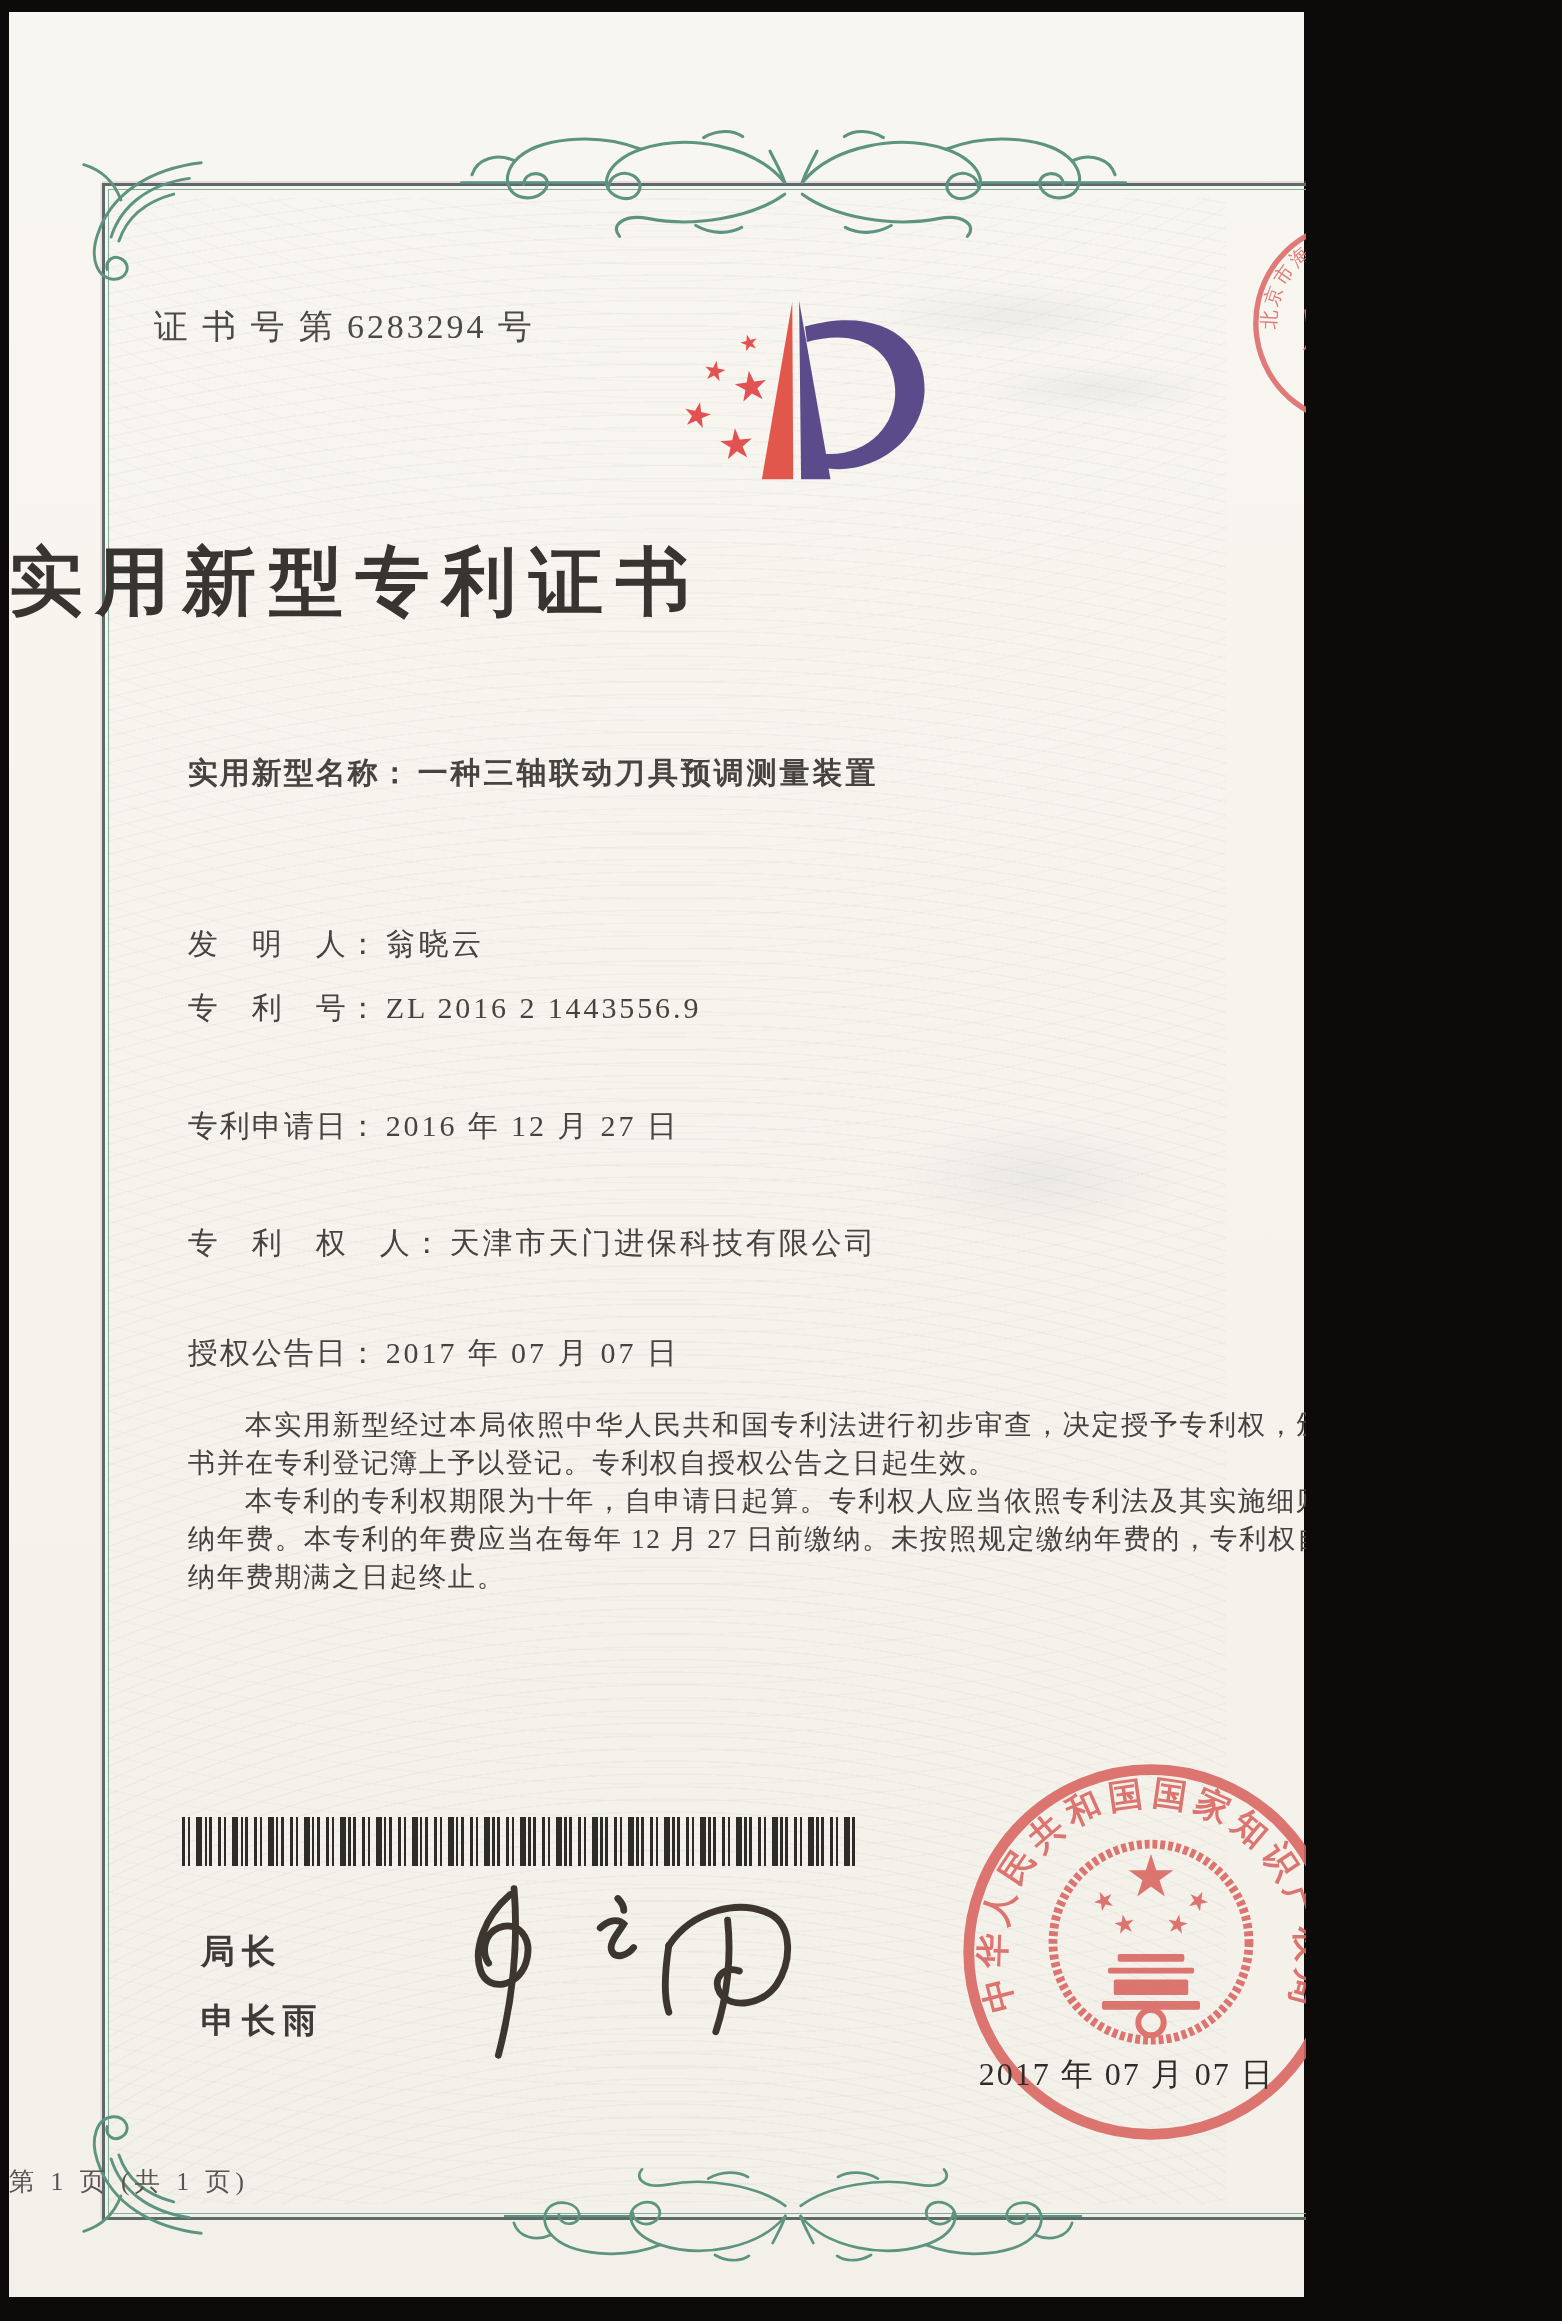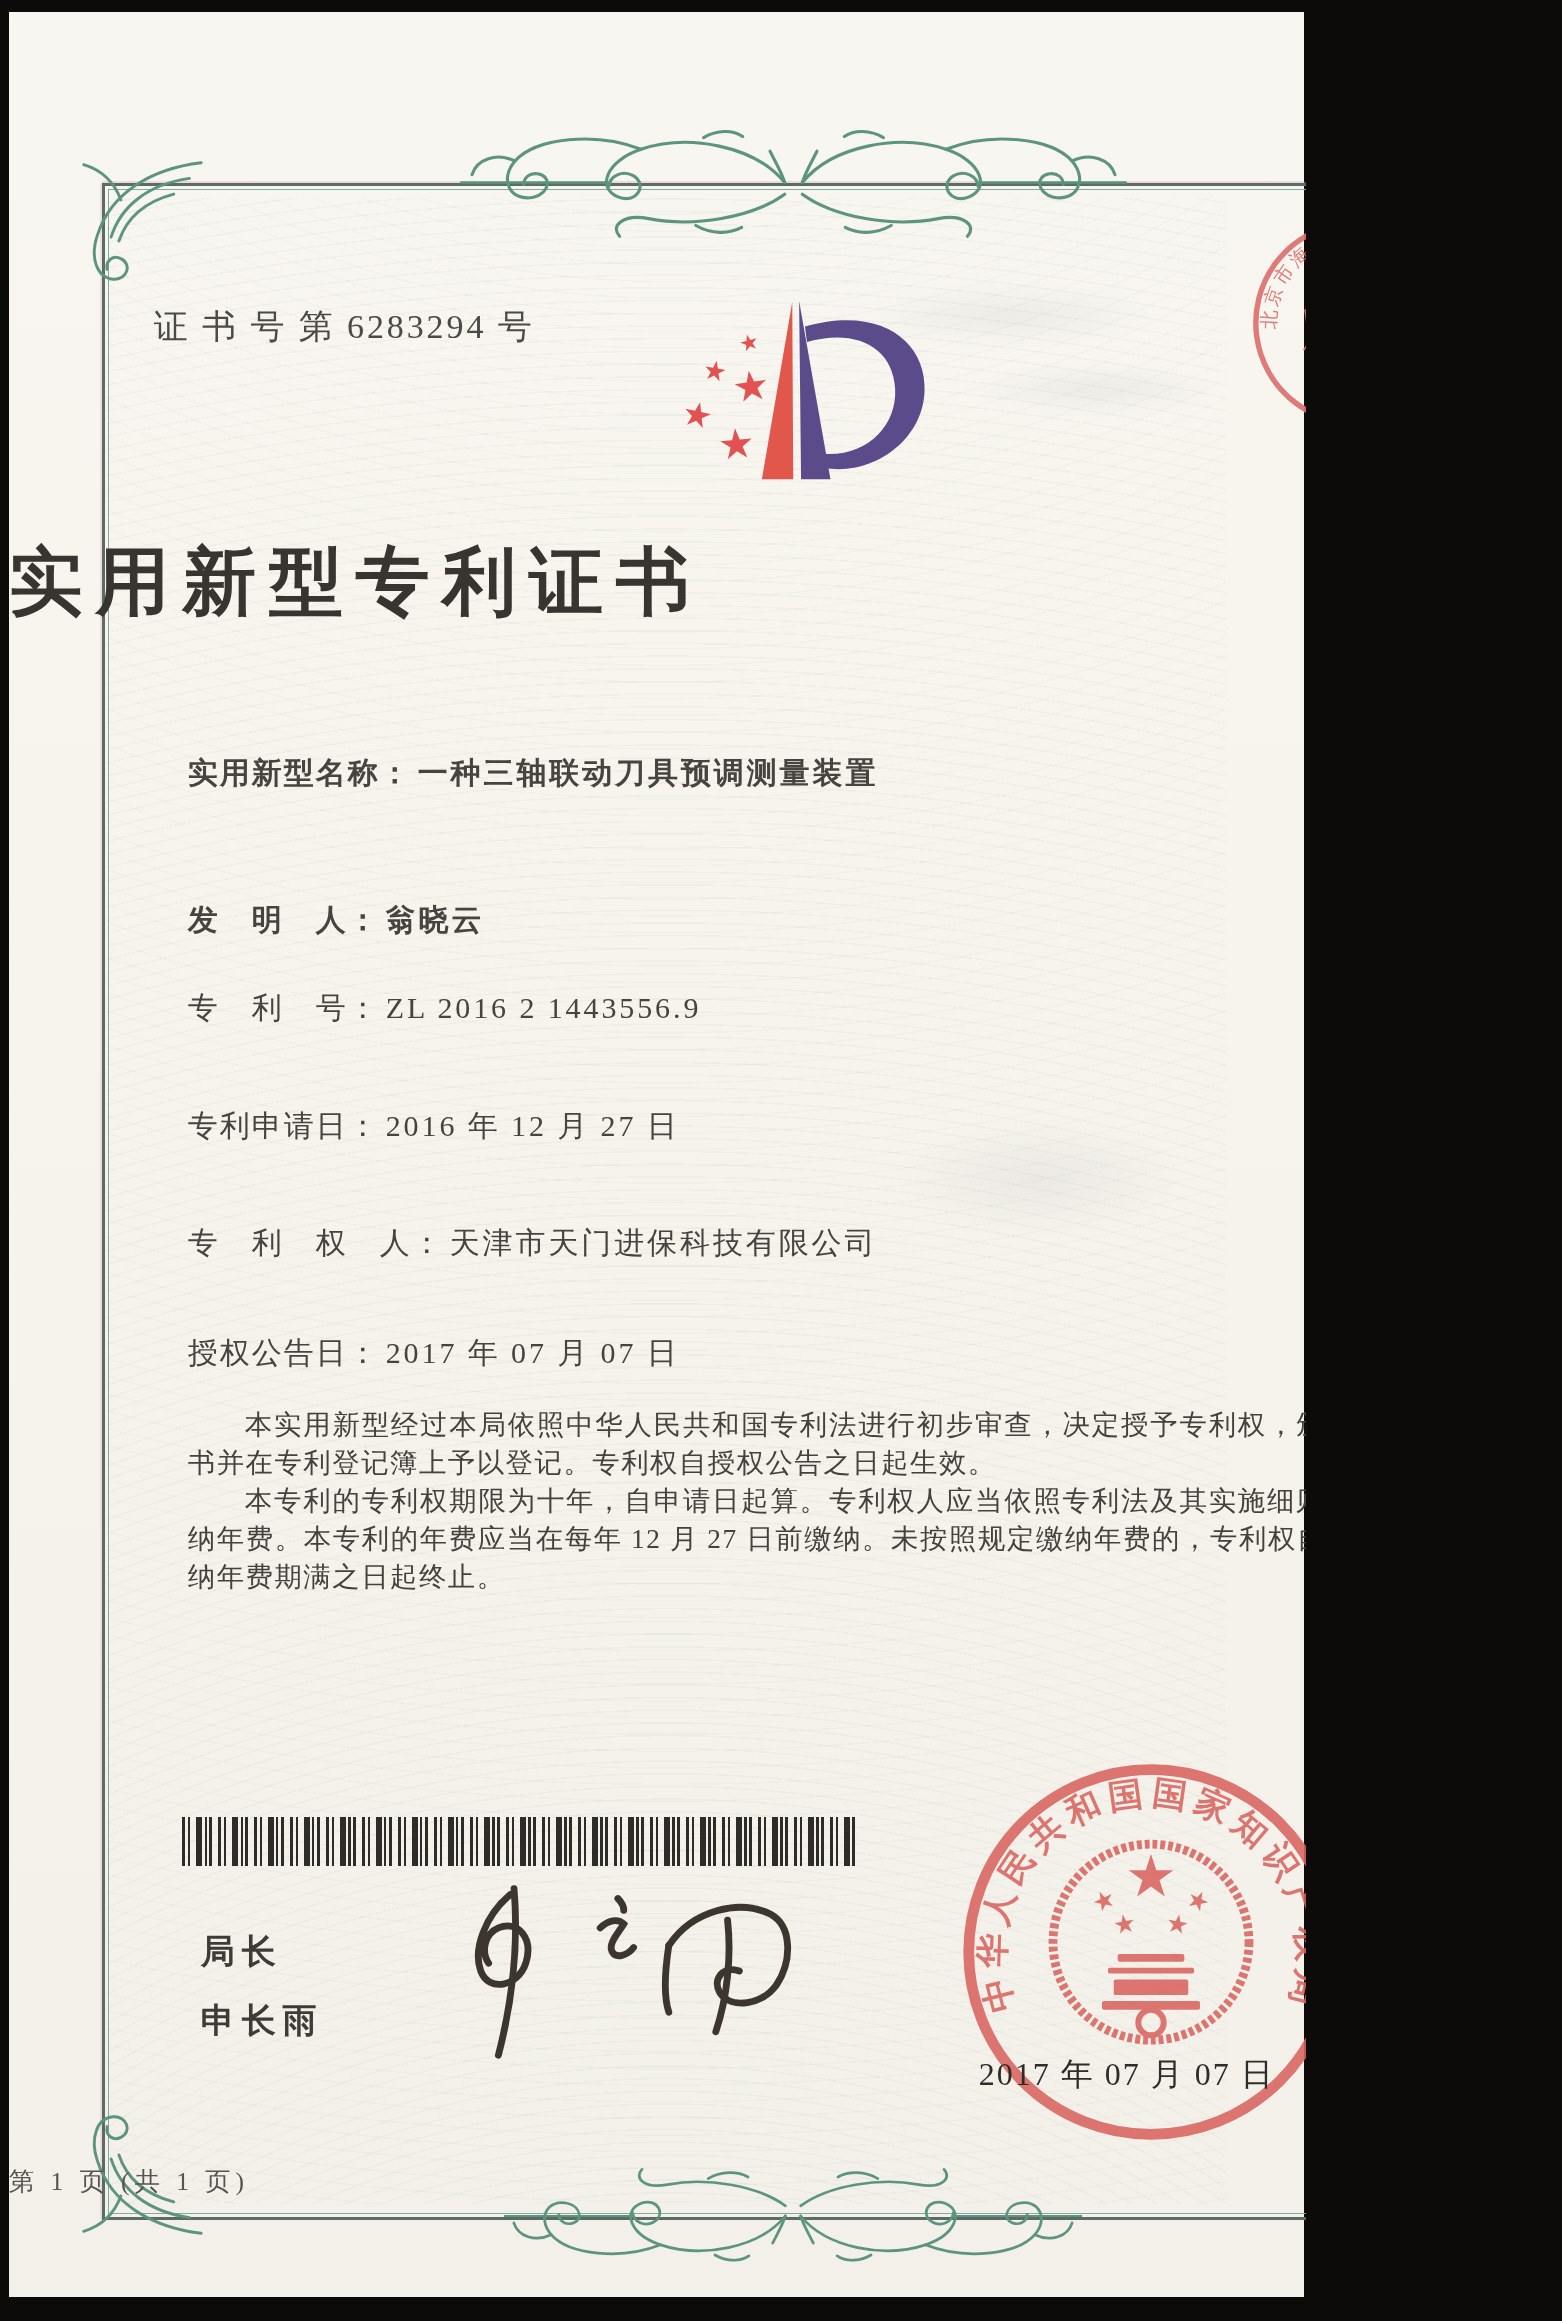--- a/index.html
+++ b/index.html
@@ -22,21 +22,21 @@
   .c-tr{left:1380px;top:139px;transform:scaleX(-1);}
   .c-bl{left:61px;top:2096px;transform:scaleY(-1);}
   .c-br{left:1380px;top:2096px;transform:scale(-1,-1);}
 
   .cert-no{position:absolute;left:145px;top:292px;font-size:34px;letter-spacing:2.9px;color:#4c4a45;}
   .logo{position:absolute;left:649px;top:277px;width:294px;height:211px;}
   .tax-stamp{position:absolute;left:1237px;top:201px;width:220px;height:220px;transform:rotate(-8deg);opacity:.92;}
   .title{position:absolute;left:0;right:69px;top:521px;margin:0;
          font-size:74px;font-weight:600;letter-spacing:12.7px;color:#38342f;}
   .field{position:absolute;left:179px;white-space:nowrap;font-size:30px;letter-spacing:2px;color:#47443f;}
-  .f1{top:741px;font-weight:bold;} .f2{top:888px;font-weight:bold;} .f3{top:976px;} .f4{top:1094px;} .f5{top:1211px;text-align:right;} .f6{top:1321px;}
+  .f1{top:741px;font-weight:bold;} .f2{top:912px;} .f3{top:976px;} .f4{top:1094px;} .f5{top:1211px;text-align:right;} .f6{top:1321px;}
   .field .val{margin-left:5.9px;letter-spacing:2.9px;}
   .body-text{position:absolute;left:179px;top:1394px;width:1225px;font-size:27.4px;line-height:38px;
              letter-spacing:1.5px;color:#45423d;text-align:justify;}
   .body-text p{margin:0;text-indent:57px;}
   .barcode{position:absolute;left:173px;top:1805px;width:673px;height:49px;
     background-image:repeating-linear-gradient(90deg,
       #2e2c29 0px,#2e2c29 2.9px,transparent 2.9px,transparent 5.9px,
       #2e2c29 5.9px,#2e2c29 7.8px,transparent 7.8px,transparent 13.7px,
       #2e2c29 13.7px,#2e2c29 19.6px,transparent 19.6px,transparent 22.5px,
       #2e2c29 22.5px,#2e2c29 24.5px,transparent 24.5px,transparent 27.4px,

